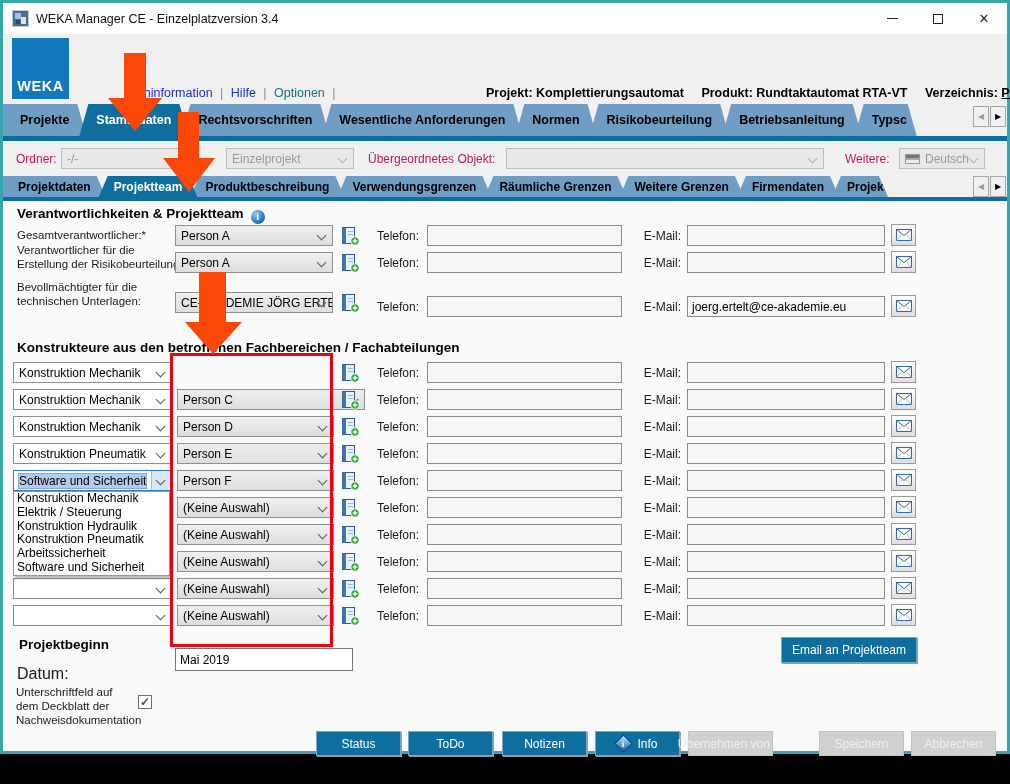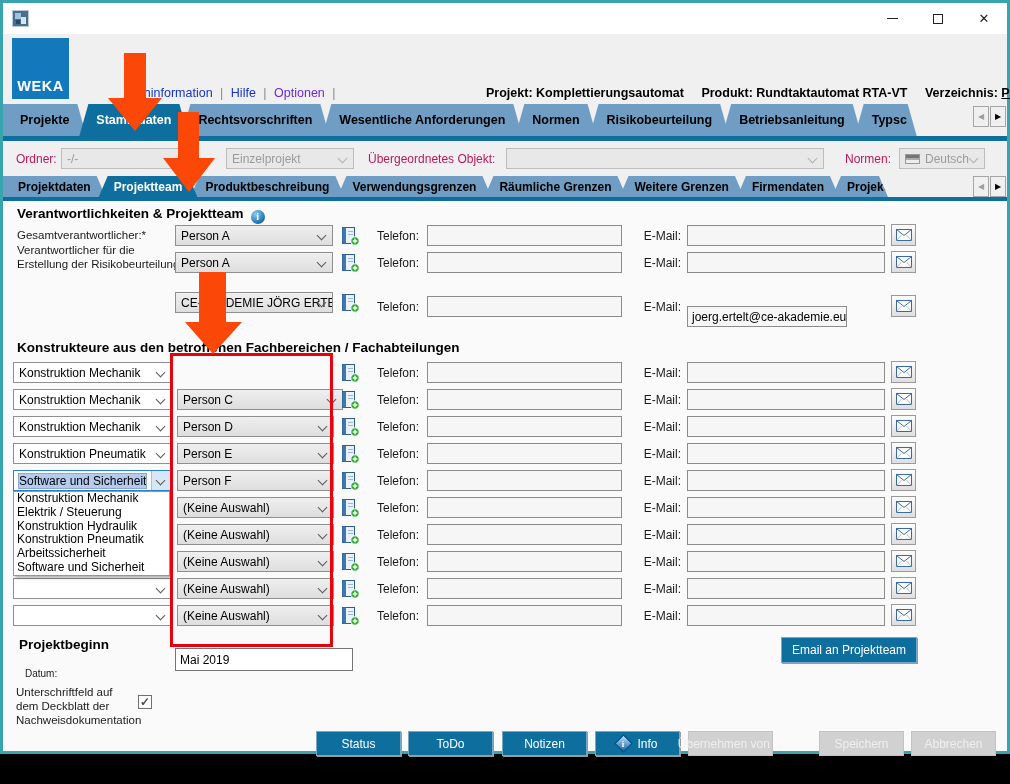--- a/index.html
+++ b/index.html
@@ -19,21 +19,21 @@
   .glyph-min { width:11px; height:1px; background:#222; display:block; }
   .glyph-max { width:10px; height:10px; border:1px solid #222; display:block; }
 
   
   .header { height:70px; background:#f0f0f0; position:relative; flex:none; }
   .logo { position:absolute; left:9px; top:4px; width:57px; height:61px; background:#1478bd;
     color:#fff; display:flex; align-items:flex-end; justify-content:center;
     font-weight:bold; font-size:14.5px; letter-spacing:.5px; padding-bottom:5px; }
   .menu { position:absolute; left:120px; bottom:4px; font-size:12.5px; white-space:nowrap; }
   .menu .lnk { color:#1433c8; }
-  .menu .lnk-dis { color:#6d28d9;margin-top:28px; }
+  .menu .lnk-dis { color:#0f766e;margin-top:28px; }
   .menu .sep { color:#8a8a8a; padding:0 4px; }
   .projinfo { position:absolute; left:483px; bottom:4px; font-size:12.5px; font-weight:bold;
     color:#000; white-space:nowrap; }
   .projinfo span { margin-right:14px; }
   .u { text-decoration:underline; }
 
   
   .tabrow { position:relative; background:#f0f0f0; flex:none; }
   .tabs { display:flex; align-items:flex-end; }
   .tab { background:#6f9dc4; color:#000; font-weight:bold; display:flex; align-items:center;
@@ -123,20 +123,21 @@
 <div class="window">
 
   <div class="titlebar">
     <svg class="appicon" viewBox="0 0 17 17">
       <rect x="0" y="0" width="17" height="17" fill="#b9c9d6"></rect>
       <rect x="1" y="1" width="15" height="15" fill="#46708f"></rect>
       <rect x="3" y="3" width="6" height="6" fill="#9fc3dc"></rect>
       <rect x="9" y="7" width="5" height="7" fill="#d7e4ee"></rect>
       <rect x="4" y="10" width="4" height="4" fill="#2b4a61"></rect>
     </svg>
+    <span>WEKA Manager CE - Einzelplatzversion 3.4</span>
     <div class="win-controls">
       <div class="win-btn">
           <span class="glyph-min"></span>
         </div>
       <div class="win-btn">
           <span class="glyph-max"></span>
         </div>
       <div class="win-btn">
           <span>✕</span>
         </div>
@@ -188,21 +189,21 @@
     <div class="combo disabled" style="left:58px; top:7px; width:130px">
       <span>-/-</span>
     </div>
     <div class="combo disabled" style="left:223px; top:7px; width:128px">
       <span>Einzelprojekt</span>
     </div>
     <span class="tlabel" style="left:365px">Übergeordnetes Objekt:</span>
     <div class="combo disabled" style="left:503px; top:7px; width:318px">
       <span></span>
     </div>
-    <span class="tlabel" style="left:842px">Normen:</span>
+    <span class="tlabel" style="left:842px">Weitere:</span>
     <div class="combo disabled" style="left:896px; top:7px; width:86px">
       <span class="flag"></span>
       <span>Deutsch</span>
     </div>
   </div>
 
   <div class="tabrow">
     <div class="tabs tabs2">
       <div class="tab first">Projektdaten</div>
       <div class="tab active">Projektteam</div>
@@ -276,37 +277,39 @@
     <span class="rlabel" style="left:630px; top:55px">E-Mail:</span>
     <div class="tinput" style="left:684px; top:51px; width:198px"></div>
     <div class="mailbtn" style="left:888px; top:50px">
       <svg width="16" height="12" viewBox="0 0 16 12">
           <rect x="0.5" y="0.5" width="15" height="11" fill="#fdfdfd" stroke="#3a69a8"></rect>
           <path d="M0.5 0.5 L8 6.5 L15.5 0.5" fill="none" stroke="#3a69a8"></path>
           <path d="M0.5 11.5 L5.5 6 M15.5 11.5 L10.5 6" fill="none" stroke="#aebfd8"></path>
         </svg>
     </div>
 
+    <span class="flabel" style="left:14px; top:79px">Bevollmächtigter für die
+technischen Unterlagen:</span>
     <div class="combo" style="left:172px; top:91px; width:158px">
         <span>CE-AKADEMIE JÖRG ERTE</span>
       </div>
     <div class="addbtn" style="left:336px; top:91px">
       <svg width="19" height="19" viewBox="0 0 19 19">
           <rect x="1.5" y="0.5" width="12" height="16" fill="#eaf1fa" stroke="#2d5d8f"></rect>
           <rect x="1.5" y="0.5" width="3.5" height="16" fill="#3f78b0"></rect>
           <line x1="7" y1="4.5" x2="12" y2="4.5" stroke="#9db8d6"></line>
           <line x1="7" y1="7.5" x2="12" y2="7.5" stroke="#9db8d6"></line>
           <circle cx="14" cy="14" r="4.2" fill="#2faa2f" stroke="#fff"></circle>
           <path d="M14 11.8v4.4M11.8 14h4.4" stroke="#fff" stroke-width="1.4"></path>
         </svg>
     </div>
     <span class="rlabel" style="left:368px; top:99px">Telefon:</span>
     <div class="tinput" style="left:424px; top:95px; width:195px"></div>
     <span class="rlabel" style="left:630px; top:99px">E-Mail:</span>
-    <div class="tinput" style="left:684px; top:105px; width:160px">joerg.ertelt@ce-akademie.eu</div>
+    <div class="tinput" style="left:684px; top:95px; width:198px">joerg.ertelt@ce-akademie.eu</div>
     <div class="mailbtn" style="left:888px; top:94px">
       <svg width="16" height="12" viewBox="0 0 16 12">
           <rect x="0.5" y="0.5" width="15" height="11" fill="#fdfdfd" stroke="#3a69a8"></rect>
           <path d="M0.5 0.5 L8 6.5 L15.5 0.5" fill="none" stroke="#3a69a8"></path>
           <path d="M0.5 11.5 L5.5 6 M15.5 11.5 L10.5 6" fill="none" stroke="#aebfd8"></path>
         </svg>
     </div>
 
     <div class="sec-title" style="left:14px; top:139px">Konstrukteure aus den betroffenen Fachbereichen / Fachabteilungen</div>
 
@@ -331,21 +334,21 @@
         <svg width="16" height="12" viewBox="0 0 16 12">
           <rect x="0.5" y="0.5" width="15" height="11" fill="#fdfdfd" stroke="#3a69a8"></rect>
           <path d="M0.5 0.5 L8 6.5 L15.5 0.5" fill="none" stroke="#3a69a8"></path>
           <path d="M0.5 11.5 L5.5 6 M15.5 11.5 L10.5 6" fill="none" stroke="#aebfd8"></path>
         </svg>
       </div>
 
     <div class="combo white" style="left:10px; top:188px; width:159px">
         <span>Konstruktion Mechanik</span>
       </div>
-    <div class="combo" style="left:174px; top:188px; width:166px">
+    <div class="combo" style="left:174px; top:188px; width:188px">
         <span>Person C</span>
       </div>
     <div class="addbtn" style="left:336px; top:188px">
         <svg width="19" height="19" viewBox="0 0 19 19">
           <rect x="1.5" y="0.5" width="12" height="16" fill="#eaf1fa" stroke="#2d5d8f"></rect>
           <rect x="1.5" y="0.5" width="3.5" height="16" fill="#3f78b0"></rect>
           <line x1="7" y1="4.5" x2="12" y2="4.5" stroke="#9db8d6"></line>
           <line x1="7" y1="7.5" x2="12" y2="7.5" stroke="#9db8d6"></line>
           <circle cx="14" cy="14" r="4.2" fill="#2faa2f" stroke="#fff"></circle>
           <path d="M14 11.8v4.4M11.8 14h4.4" stroke="#fff" stroke-width="1.4"></path>
@@ -590,21 +593,21 @@
     <div class="droplist">
       <div class="dropitem">Konstruktion Mechanik</div>
       <div class="dropitem">Elektrik / Steuerung</div>
       <div class="dropitem">Konstruktion Hydraulik</div>
       <div class="dropitem">Konstruktion Pneumatik</div>
       <div class="dropitem">Arbeitssicherheit</div>
       <div class="dropitem">Software und Sicherheit</div>
     </div>
 
     <div class="sec-title" style="left:16px; top:436px">Projektbeginn</div>
-    <span class="flabel" style="left:22px; top:466px; font-size:10px">Datum:</span>
+    <span class="flabel" style="left:14px; top:466px; font-size:16px">Datum:</span>
     <div class="tinput white" style="left:172px; top:447px; width:178px; height:23px">Mai 2019</div>
     <span class="flabel" style="left:13px; top:484px">Unterschriftfeld auf
 dem Deckblatt der
 Nachweisdokumentation</span>
     <div class="checkbox" style="left:135px; top:494px">✓</div>
 
     <div class="btn btn-blue" style="left:778px; top:436px; width:136px; height:26px">Email an Projektteam</div>
 
     <div class="btn btn-blue" style="left:313px; top:530px; width:85px; height:25px">Status</div>
     <div class="btn btn-blue" style="left:405px; top:530px; width:85px; height:25px">ToDo</div>

